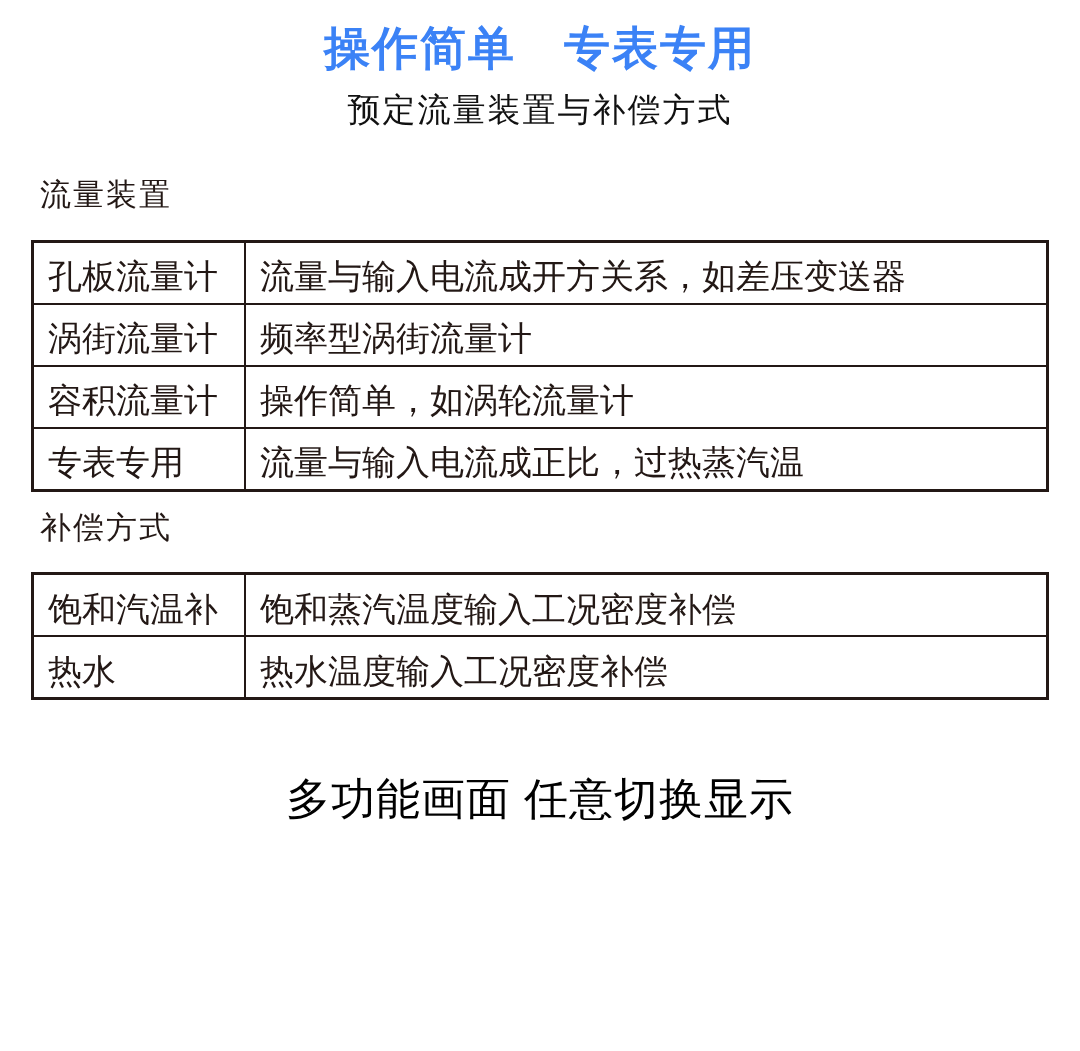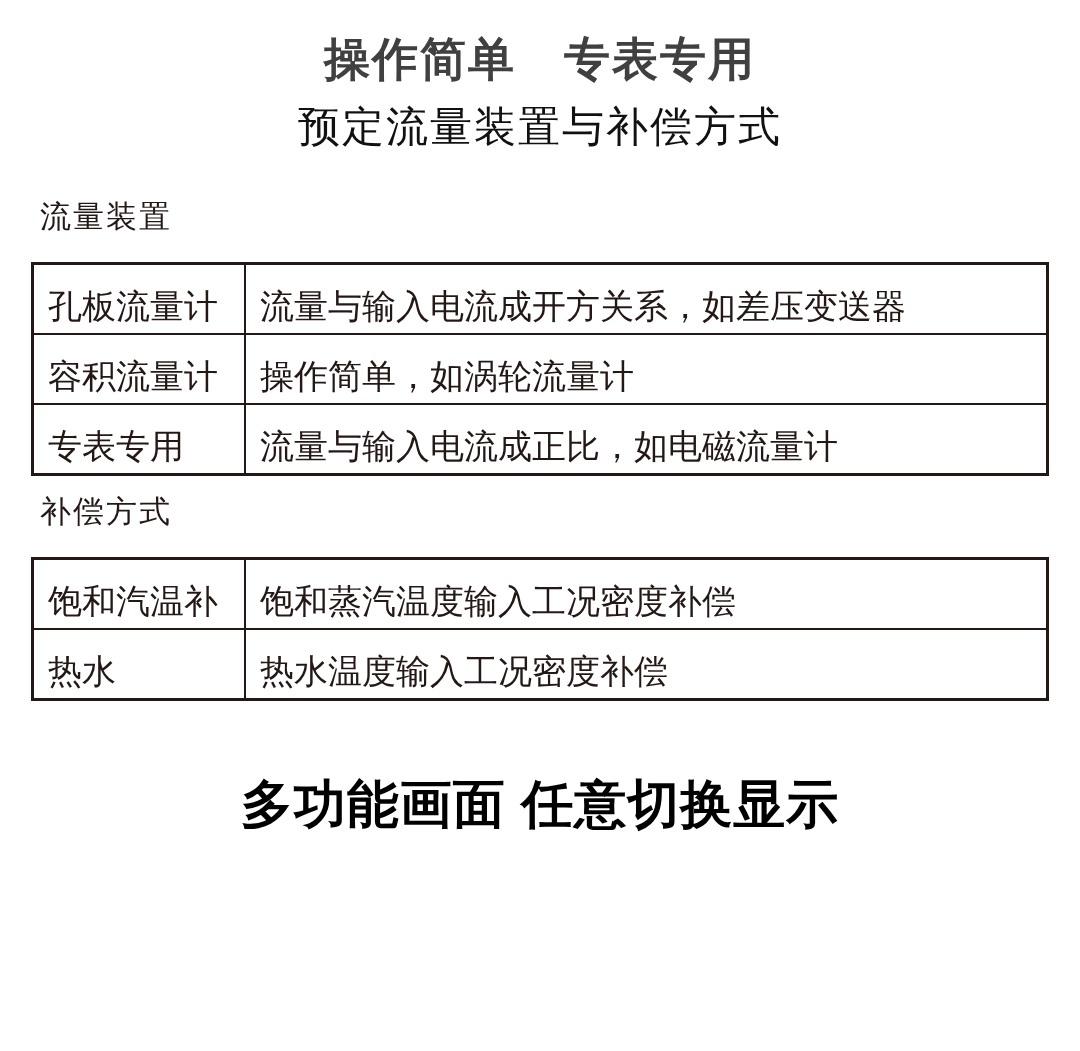--- a/index.html
+++ b/index.html
@@ -10,35 +10,35 @@
   .page {
     position: relative;
     width: 1080px;
     height: 1051px;
     background: #ffffff;
     overflow: hidden;
     font-family: "Liberation Sans", sans-serif;
     color: #231815;
   }
   .page-title {
-    margin: 16px;
+    margin: 5px;
     padding-top: 16px;
     text-align: center;
     font-family: "Liberation Sans", sans-serif;
     font-size: 46px;
     font-weight: 800;
     letter-spacing: 2px;
-    color: #404040;
+    color: #3b82f6;
     line-height: 1.2;
   }
   .page-subtitle {
     margin-top: 15px;
     text-align: center;
     font-family: "Liberation Sans", sans-serif;
-    font-size: 42px;
+    font-size: 33px;
     font-weight: 400;
     letter-spacing: 2px;
     color: #111111;
     line-height: 1.15;
   }
   .section-heading {
     margin: 0 0 0 40px;
     font-family: "Liberation Serif", serif;
     font-size: 31px;
     font-weight: 500;
@@ -59,38 +59,38 @@
     width: 1018px;
     table-layout: fixed;
     background: #ffffff;
   }
   table.data-table td {
     border: 2px solid #231815;
     font-family: "Liberation Serif", serif;
     font-size: 34px;
     color: #231815;
     height: 52px;
-    padding: 16px 10px 0 14px;
+    padding: 8px 10px 0 14px;
     vertical-align: middle;
     white-space: nowrap;
     overflow: hidden;
     line-height: 1.1;
   }
   table.data-table {
     border: 3px solid #231815;
   }
   td.col-name {
     width: 186px;
   }
   .footer-title {
     margin-top: 74px;
     text-align: center;
     font-family: "Liberation Sans", sans-serif;
-    font-size: 52px;
-    font-weight: 700;
+    font-size: 44px;
+    font-weight: 400;
     letter-spacing: 1px;
     color: #000000;
     line-height: 1.15;
   }
 </style>
 </head>
 <body>
 
 <div class="page">
 
@@ -100,26 +100,30 @@
 
   <div class="section-heading first">流量装置</div>
 
   <table class="data-table">
     <tbody>
       <tr>
         <td class="col-name">孔板流量计</td>
         <td class="col-desc">流量与输入电流成开方关系，如差压变送器</td>
       </tr>
       <tr>
+        <td class="col-name">涡街流量计</td>
+        <td class="col-desc">频率型涡街流量计</td>
+      </tr>
+      <tr>
         <td class="col-name">容积流量计</td>
         <td class="col-desc">操作简单，如涡轮流量计</td>
       </tr>
       <tr>
         <td class="col-name">专表专用</td>
-        <td class="col-desc">流量与输入电流成正比，如电磁流量计</td>
+        <td class="col-desc">流量与输入电流成正比，过热蒸汽温</td>
       </tr>
     </tbody>
   </table>
 
   <div class="section-heading second">补偿方式</div>
 
   <table class="data-table">
     <tbody>
       <tr>
         <td class="col-name">饱和汽温补</td>

